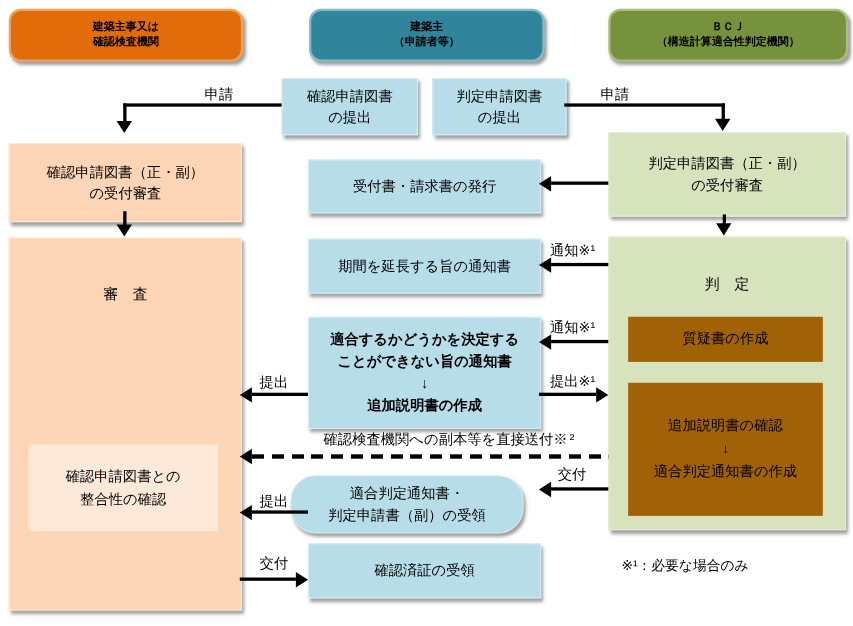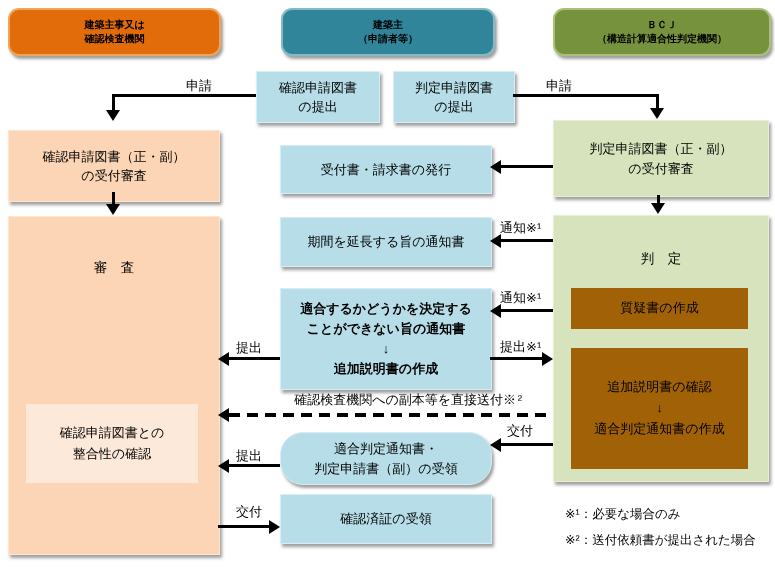--- a/index.html
+++ b/index.html
@@ -49,21 +49,21 @@
   <div class="box blue shadow" style="left:256px;top:71px;width:122px;height:50px;">確認申請図書
 の提出</div>
   <div class="box blue shadow" style="left:393px;top:71px;width:120px;height:50px;">判定申請図書
 の提出</div>
   <div class="box blue shadow" style="left:280px;top:145px;width:210px;height:47px;">受付書・請求書の発行</div>
   <div class="box blue shadow" style="left:280px;top:217px;width:210px;height:48px;">期間を延長する旨の通知書</div>
   <div class="box blue shadow" style="left:280px;top:288px;width:210px;height:100px;line-height:1.55;font-weight:bold;">適合するかどうかを決定する
 ことができない旨の通知書
 ↓
 追加説明書の作成</div>
-  <div class="box blue shadow" style="left:280px;top:432px;width:210px;height:51px;border-radius:23px;">適合判定通知書・
+  <div class="box blue shadow" style="left:264px;top:432px;width:210px;height:51px;border-radius:23px;">適合判定通知書・
 判定申請書（副）の受領</div>
   <div class="box blue shadow" style="left:280px;top:494px;width:210px;height:48px;">確認済証の受領</div>
 
   <div class="box peach shadow" style="left:8px;top:130px;width:210px;height:70px;">確認申請図書（正・副）
 の受付審査</div>
   <div class="peach shadow" style="position:absolute;left:8px;top:216px;width:210px;height:337px;">
     <span class="bigtitle" style="top:42px;">審　査</span>
     <div class="inner peach-inner" style="left:17px;top:187px;width:172px;height:79px;">確認申請図書との
 整合性の確認</div>
   </div>
@@ -122,15 +122,14 @@
 
   <div class="hline" style="left:229px;top:464px;width:51px;"></div>
   <div class="ah ah-left" style="left:218px;top:459px;"></div>
   <span class="lbl" style="left:236px;top:447px;">提出</span>
 
   <div class="hline" style="left:218px;top:525px;width:51px;"></div>
   <div class="ah ah-right" style="left:269px;top:520px;"></div>
   <span class="lbl" style="left:236px;top:503px;">交付</span>
 
   <span class="note" style="left:565px;top:506px;">※¹：必要な場合のみ</span>
-  <span class="note" style="left:565px;top:532px;">※²：送付依頼書が提出された場合</span>
 
 </div>
 
 </body></html>

